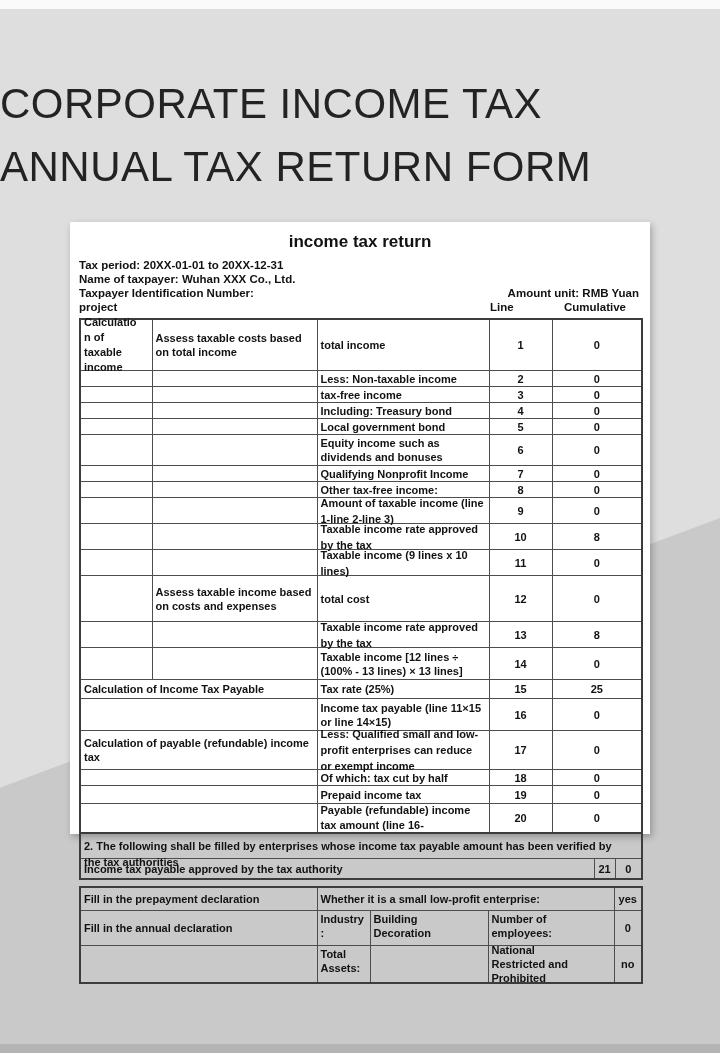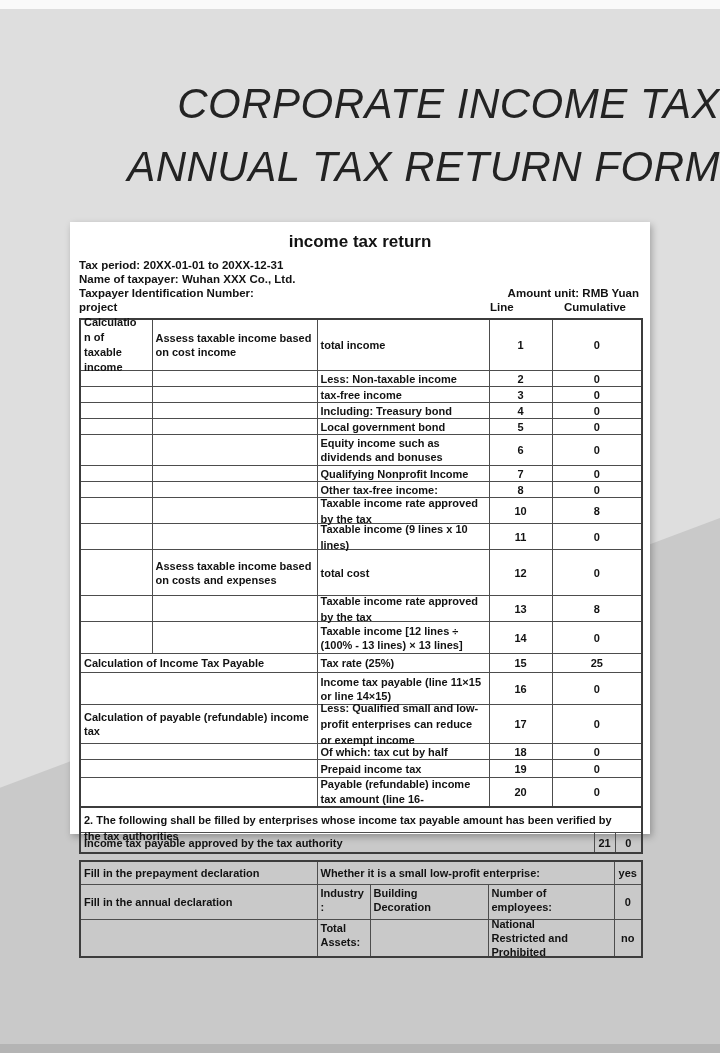--- a/index.html
+++ b/index.html
@@ -13,22 +13,22 @@
   .bg-diagonal {
     position:absolute; left:0; top:0; width:720px; height:1053px;
     background:#c9c9c9;
     clip-path:polygon(0 74.8%, 100% 49.2%, 100% 100%, 0 100%);
   }
   .bg-top-strip { position:absolute; left:0; top:0; width:720px; height:9px; background:#fafafa; }
   .bg-bottom-strip { position:absolute; left:0; top:1044px; width:720px; height:9px; background:#b4b4b4; }
 
   .big-title {
     position:absolute; left:0; top:72px; width:720px;
-    text-align:right; color:#232323;
-    font-size:42px; font-weight:400; letter-spacing:0.5px; line-height:63px;font-style:italic;
+    text-align:left; color:#232323;
+    font-size:42px; font-weight:400; letter-spacing:0.5px; line-height:63px;
   }
 
   .page {
     position:absolute; left:70px; top:222px; width:580px; height:612px;
     background:#ffffff; padding:10px 9px 0 9px;
     box-shadow:2px 3px 7px rgba(0,0,0,0.28);
     overflow:visible; color:#121212;
   }
 
   .doc-title { text-align:center; font-size:17px; font-weight:bold; line-height:20px; }
@@ -105,21 +105,21 @@
         </colgroup>
       <tbody>
       <tr>
         <td>
               <div class="cw rh50">
                 <span class="txt catclip">Calculation of taxable income</span>
               </div>
             </td>
         <td>
               <div class="cw rh50">
-                <span class="txt">Assess taxable income based on cost income</span>
+                <span class="txt">Assess taxable costs based on total income</span>
               </div>
             </td>
         <td>
               <div class="cw rh50">
                 <span class="txt">total income</span>
               </div>
             </td>
         <td>
               <div class="cw rh50 ctr">
                 <span class="txt">1</span>
@@ -281,20 +281,43 @@
                 <span class="txt nowrap">Other tax-free income:</span>
               </div>
             </td>
         <td>
               <div class="cw rh15 ctr">
                 <span class="txt">8</span>
               </div>
             </td>
         <td>
               <div class="cw rh15 ctr">
+                <span class="txt">0</span>
+              </div>
+            </td>
+      </tr>
+      <tr>
+        <td>
+              <div class="cw rh25"></div>
+            </td>
+        <td>
+              <div class="cw rh25"></div>
+            </td>
+        <td>
+              <div class="cw rh25">
+                <span class="txt lh16">Amount of taxable income (line 1-line 2-line 3)</span>
+              </div>
+            </td>
+        <td>
+              <div class="cw rh25 ctr">
+                <span class="txt">9</span>
+              </div>
+            </td>
+        <td>
+              <div class="cw rh25 ctr">
                 <span class="txt">0</span>
               </div>
             </td>
       </tr>
       <tr>
         <td>
               <div class="cw rh25"></div>
             </td>
         <td>
               <div class="cw rh25"></div>

